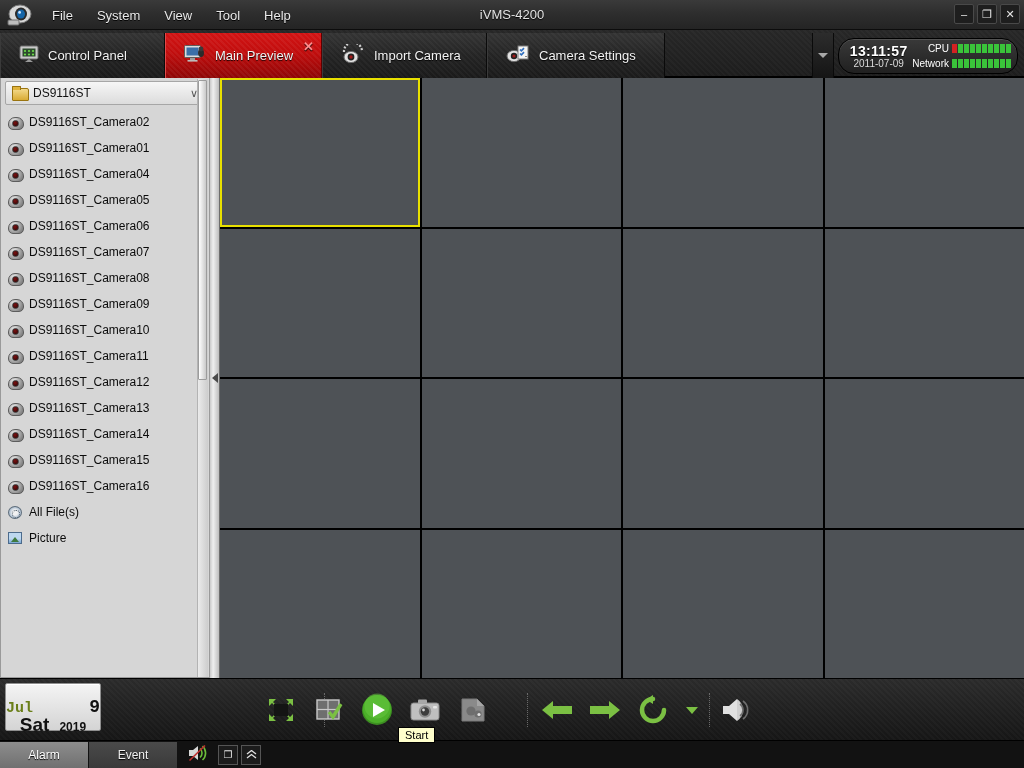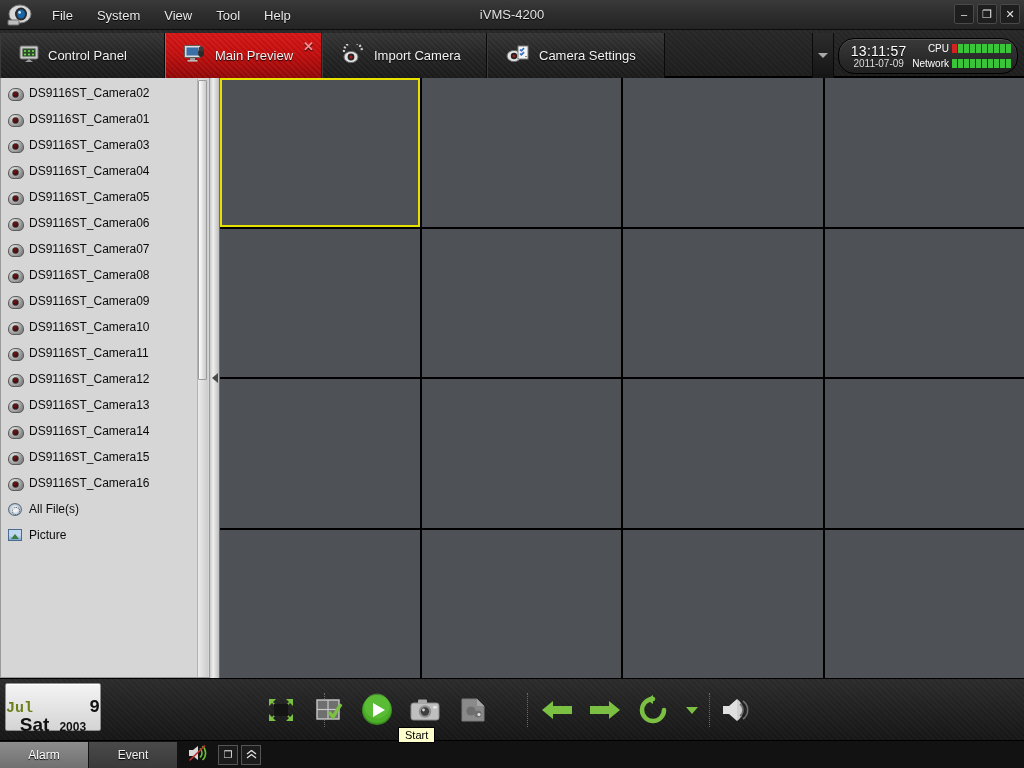--- a/index.html
+++ b/index.html
@@ -73,21 +73,21 @@
   }
   .tab-arrow i{ border-left:5px solid transparent; border-right:5px solid transparent; border-top:5px solid #a8a8a8; display:block;}
 
   .statpanel{
     position:absolute; right:6px; top:8px; width:180px; height:36px;
     background:linear-gradient(#393939,#202020); border:1px solid #000;
     border-radius:16px; box-shadow:inset 0 1px 0 #525252;
     display:flex; align-items:center;
   }
   .clock{ width:88px; text-align:center; color:#fff; margin-left:6px; }
-  .clock .t{ font-size:14px; font-weight:normal; letter-spacing:.3px; text-shadow:0 1px 1px #000;}
+  .clock .t{ font-size:14px; font-weight:bold; letter-spacing:.3px; text-shadow:0 1px 1px #000;}
   .clock .d{ font-size:10px; color:#dcdcdc; margin-top:-1px; }
   .meters{ flex:1; padding-right:6px; }
   .meter{ display:flex; align-items:center; justify-content:flex-end; gap:3px; height:13px;}
   .meter .lbl{ color:#fff; font-size:10px; }
   .bars{ display:flex; gap:1px; }
   .bars b{ width:5px; height:9px; background:#3ac43a; display:block; }
   .bars b.red{ background:#d42222; }
 
   
   .sidebar{
@@ -371,32 +371,33 @@
               <b></b>
               <b></b>
               <b></b>
             </span>
         </div>
       </div>
     </div>
   </div>
 
   <div class="sidebar">
+    <div class="sb-head">
+      <span class="folder-icon"></span>
+      <span class="nm">DS9116ST</span>
+      <span class="chev">∨</span>
+    </div>
     <div class="cam-list" id="cam-list">
         <div class="cam-item">
           <span class="cam-icon"></span>
           <span>DS9116ST_Camera02</span>
         </div>
         <div class="cam-item">
           <span class="cam-icon"></span>
           <span>DS9116ST_Camera01</span>
-        </div>
-        <div class="cam-item">
-          <span class="cam-icon"></span>
-          <span>DS9116ST_Camera03</span>
         </div>
         <div class="cam-item">
           <span class="cam-icon"></span>
           <span>DS9116ST_Camera04</span>
         </div>
         <div class="cam-item">
           <span class="cam-icon"></span>
           <span>DS9116ST_Camera05</span>
         </div>
         <div class="cam-item">
@@ -485,21 +486,21 @@
 
   <div class="bottombar">
 
     <div class="caldate">
       <div class="r1">
         <span class="mon">Jul</span>
         <span class="day">9</span>
       </div>
       <div class="r2">
         <span class="dow">Sat</span>
-        <span class="yr">2003</span>
+        <span class="yr">2019</span>
       </div>
     </div>
 
     <div class="sep" style="left:324px"></div>
     <div class="sep" style="left:527px"></div>
     <div class="sep" style="left:709px"></div>
 
     <div class="toolgroup" style="left:264px">
       <div class="tbtn">
         <svg width="30" height="28" viewBox="0 0 30 28">

